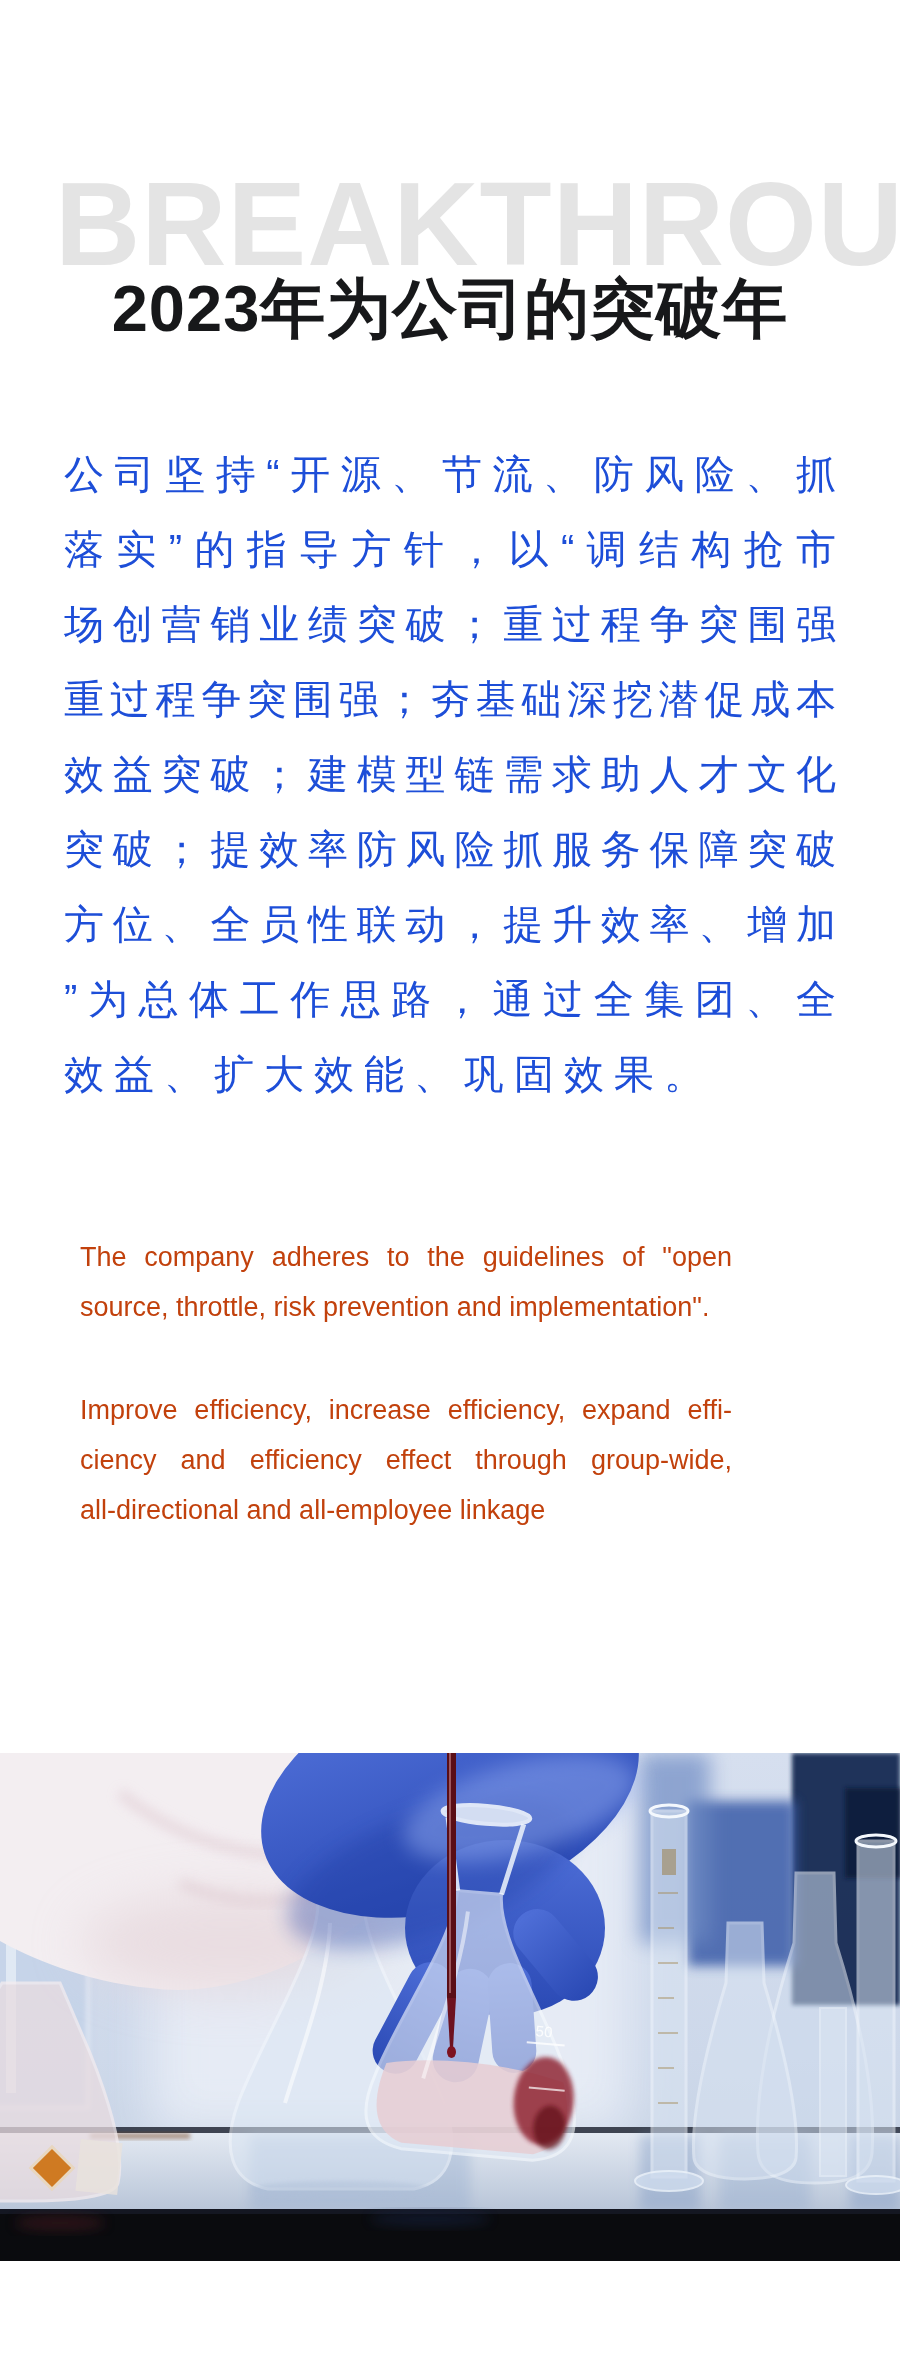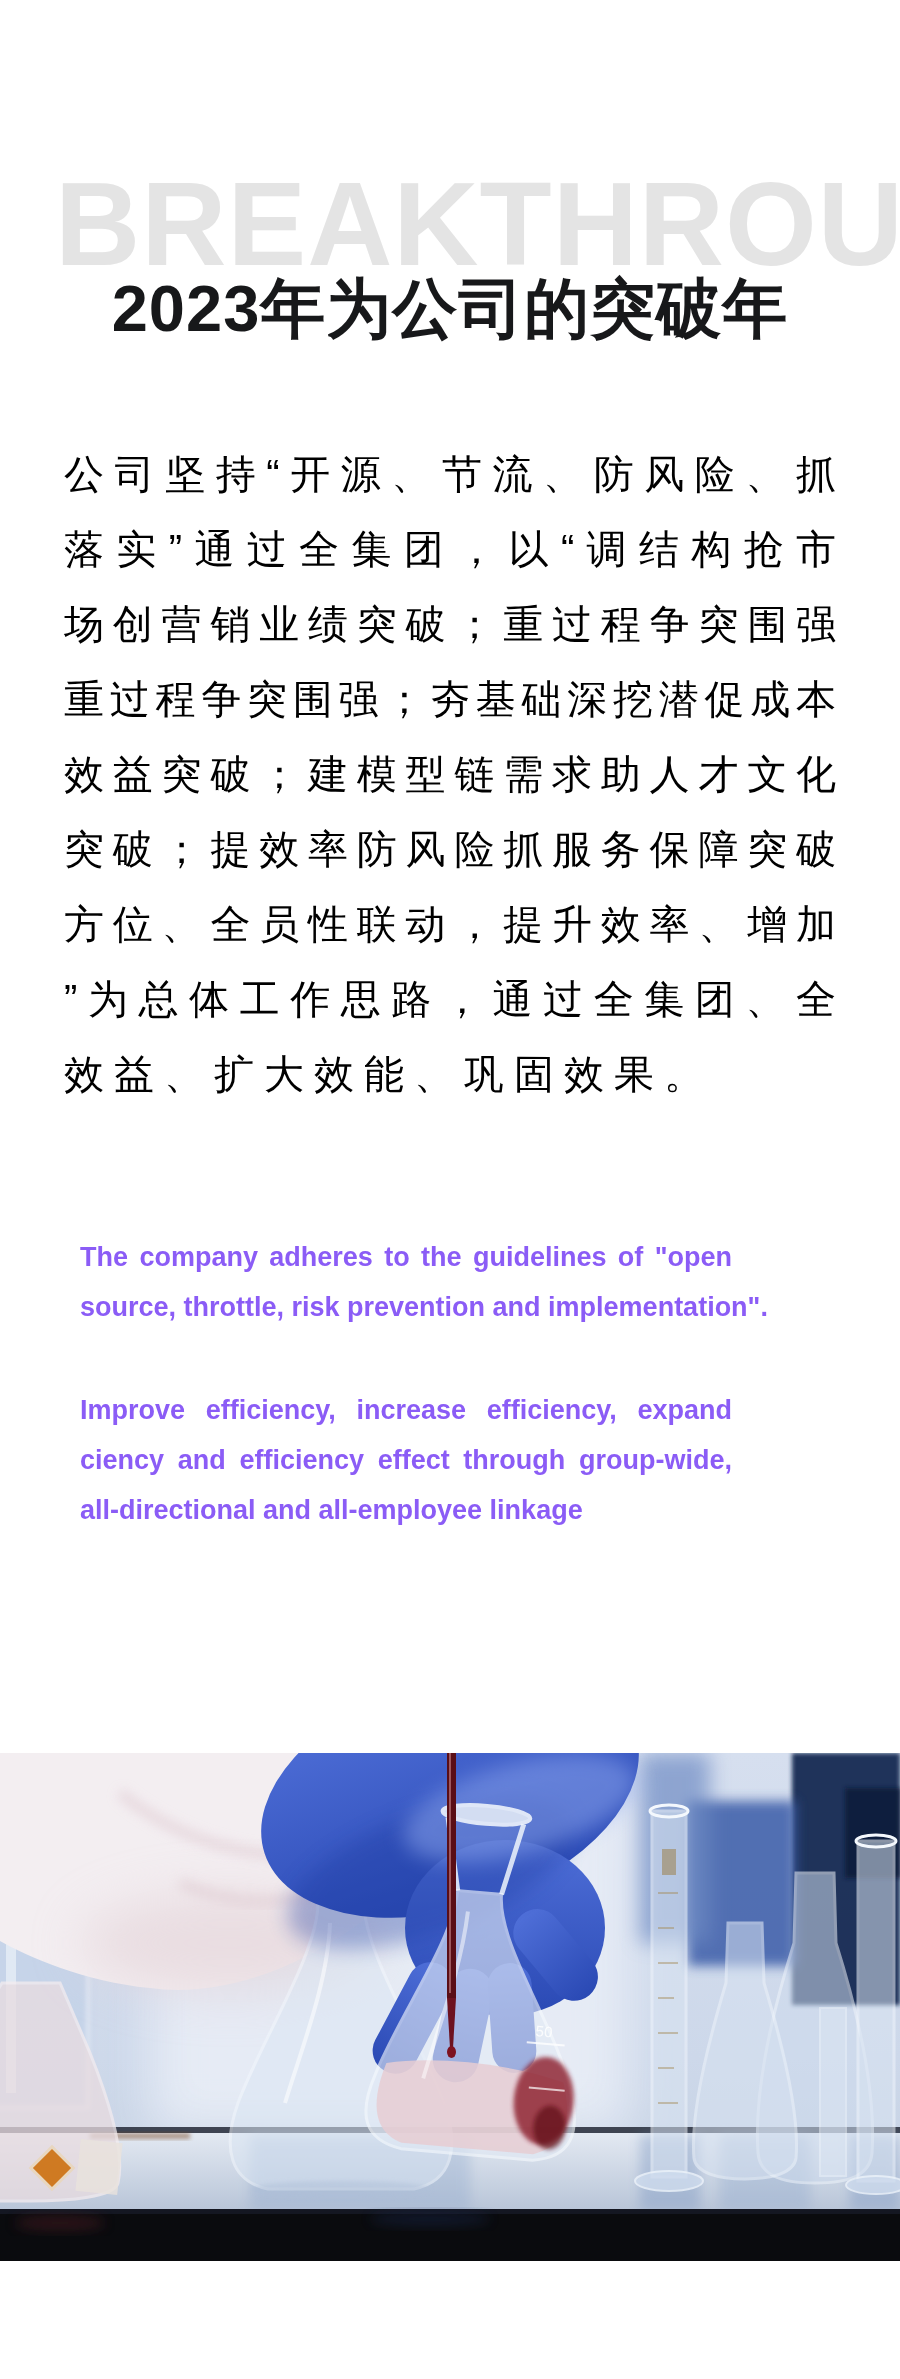--- a/index.html
+++ b/index.html
@@ -19,33 +19,33 @@
   }
   .title{
     position:absolute;top:226px;left:0;right:0;
     text-align:center;
     font-size:65px;line-height:78px;font-weight:800;letter-spacing:1px;
     color:#17181a;
   }
   
   .cn{
     position:absolute;top:437px;left:64px;right:64px;
-    font-size:40px;color:#000000;font-weight:400;
+    font-size:40px;color:#1d4ed8;font-weight:400;
   }
   .cn-line{
     height:75px;line-height:75px;
     text-align:justify;text-align-last:justify;text-justify:inter-character;
   }
   .cn-line.cn-last{
     text-align:right;text-align-last:left;letter-spacing:10px;
   }
   
   .en{
     position:absolute;left:80px;width:652px;
-    font-size:27px;color:#8b5cf6;font-weight:700;
+    font-size:27px;color:#c2410c;font-weight:400;
   }
   .en1{top:1232px;}
   .en2{top:1385px;}
   .en-line{height:50px;line-height:50px;white-space:nowrap;}
   .en-line.just{
     white-space:normal;
     text-align:justify;text-align-last:justify;
     height:50px;line-height:50px;overflow:hidden;
   }
   
@@ -58,21 +58,21 @@
 </head>
 <body>
 
 <div class="page">
 
   <div class="watermark">BREAKTHROUGH</div>
   <h1 class="title">2023年为公司的突破年</h1>
 
   <div class="cn">
     <div class="cn-line">公司坚持“开源、节流、防风险、抓</div>
-    <div class="cn-line">落实”通过全集团，以“调结构抢市</div>
+    <div class="cn-line">落实”的指导方针，以“调结构抢市</div>
     <div class="cn-line">场创营销业绩突破；重过程争突围强</div>
     <div class="cn-line">重过程争突围强；夯基础深挖潜促成本</div>
     <div class="cn-line">效益突破；建模型链需求助人才文化</div>
     <div class="cn-line">突破；提效率防风险抓服务保障突破</div>
     <div class="cn-line">方位、全员性联动，提升效率、增加</div>
     <div class="cn-line">”为总体工作思路，通过全集团、全</div>
     <div class="cn-line cn-last">效益、扩大效能、巩固效果。</div>
   </div>
 
   <div class="en en1">

